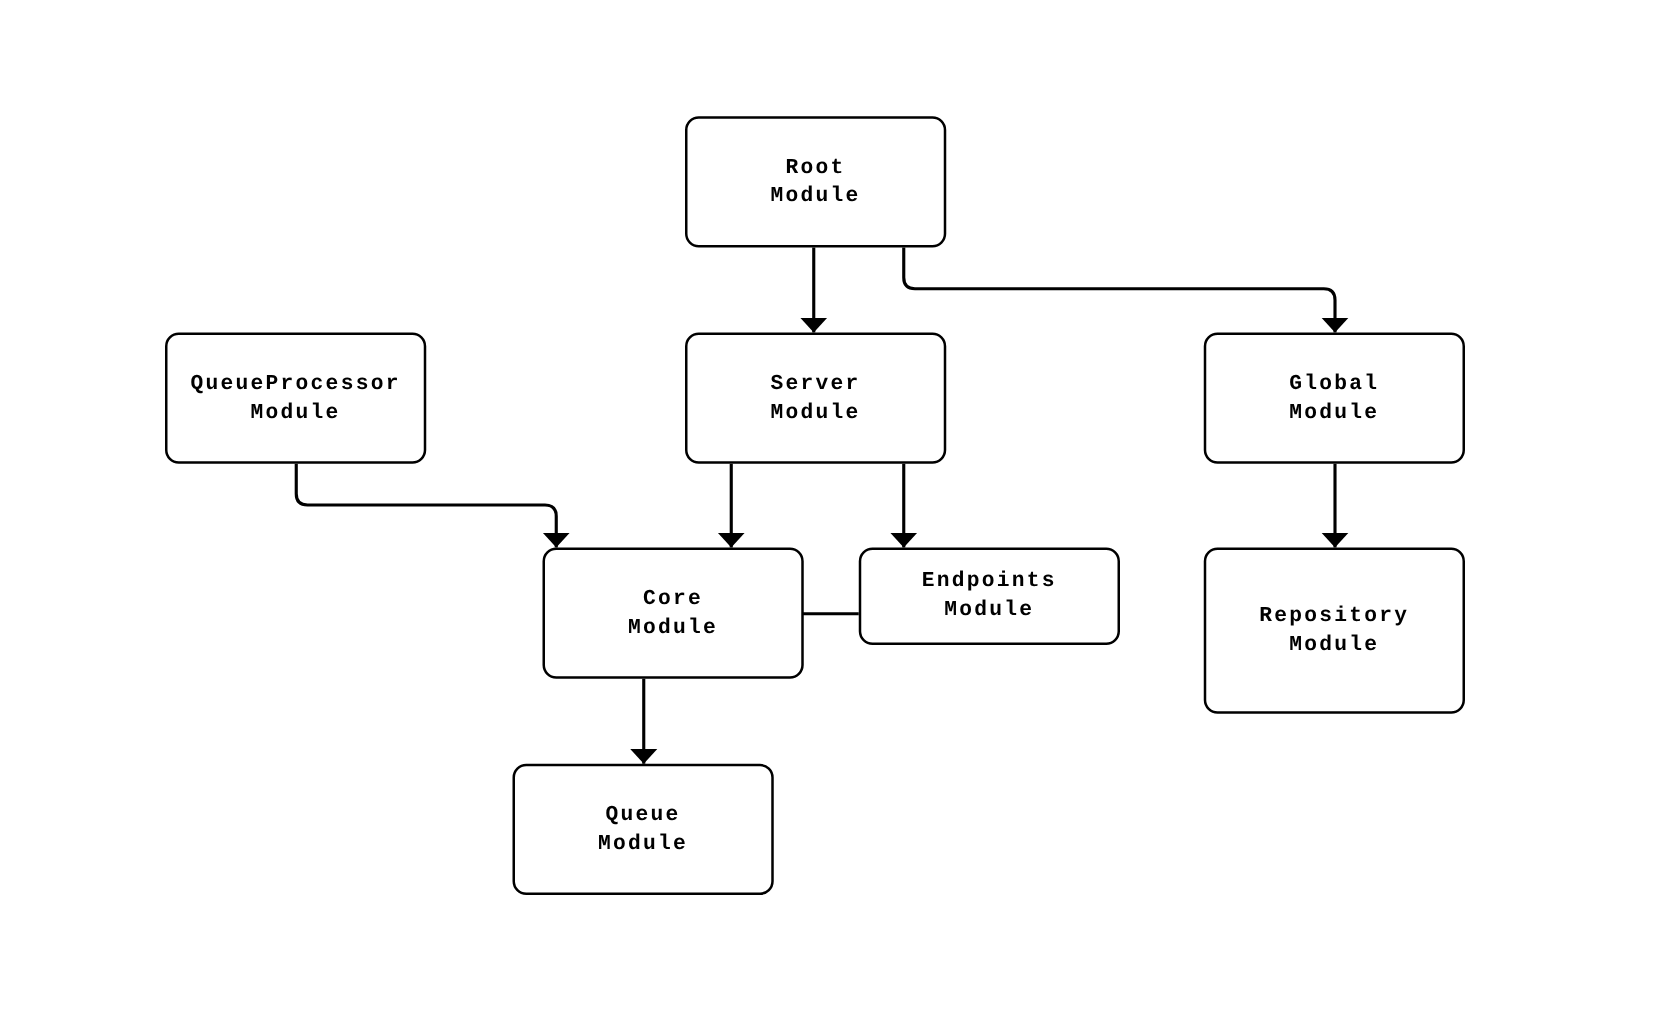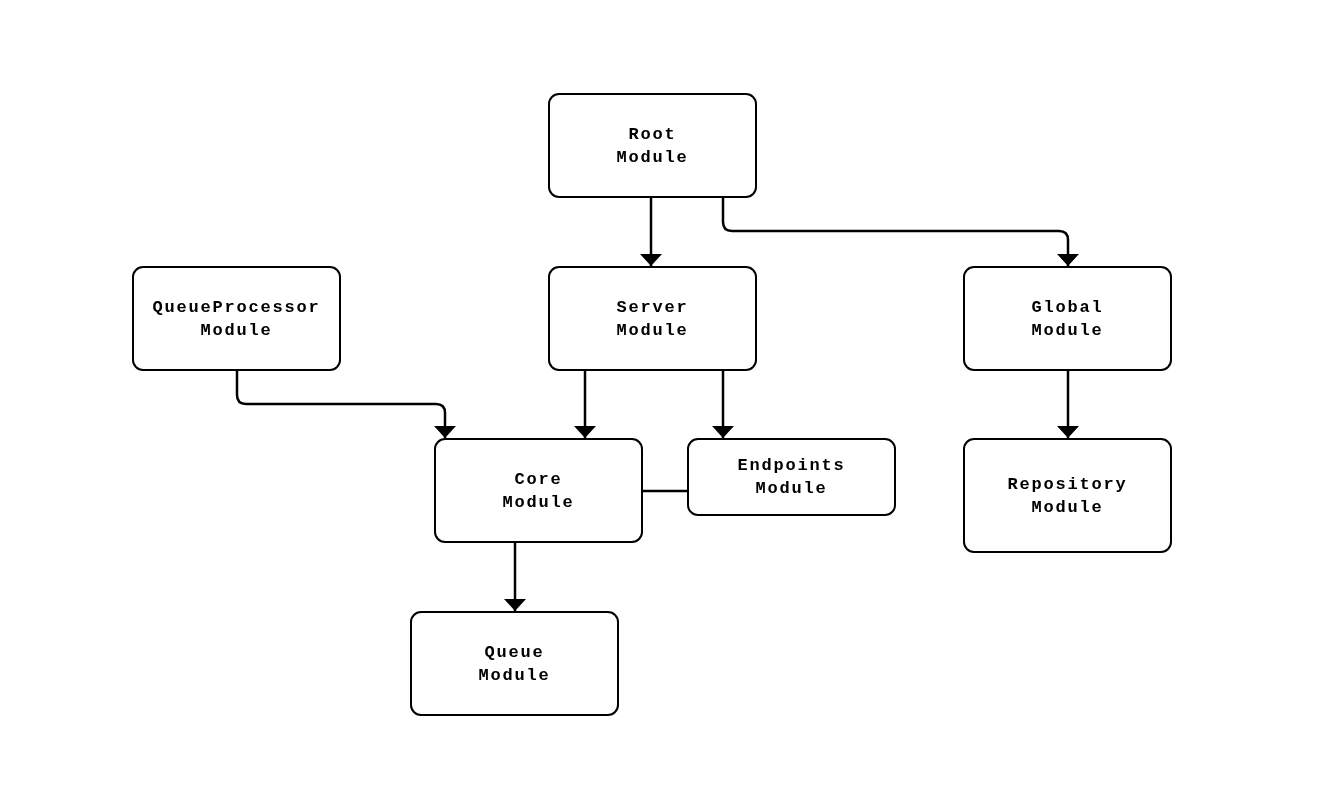--- a/index.html
+++ b/index.html
@@ -95,21 +95,21 @@
   <div class="node" style="left: 410px; top: 438px; width: 209px; height: 105px; background: rgb(255, 255, 255); border-color: rgb(0, 0, 0); color: rgb(0, 0, 0); margin-left: 24px;">
     <span class="node-label">Core</span>
     <span class="node-label">Module</span>
   </div>
 
   <div class="node" style="left: 687px; top: 438px; width: 209px; height: 78px; background: rgb(255, 255, 255); border-color: rgb(0, 0, 0); color: rgb(0, 0, 0);">
     <span class="node-label">Endpoints</span>
     <span class="node-label">Module</span>
   </div>
 
-  <div class="node" style="left: 963px; top: 438px; width: 209px; height: 115px; background: rgb(255, 255, 255); border-color: rgb(0, 0, 0); color: rgb(0, 0, 0);">
+  <div class="node" style="left: 963px; top: 438px; width: 209px; height: 133px; background: rgb(255, 255, 255); border-color: rgb(0, 0, 0); color: rgb(0, 0, 0);">
     <span class="node-label">Repository</span>
     <span class="node-label">Module</span>
   </div>
 
   <div class="node" style="left: 410px; top: 611px; width: 209px; height: 105px; background: rgb(255, 255, 255); border-color: rgb(0, 0, 0); color: rgb(0, 0, 0);">
     <span class="node-label">Queue</span>
     <span class="node-label">Module</span>
   </div>
 
 </div>

